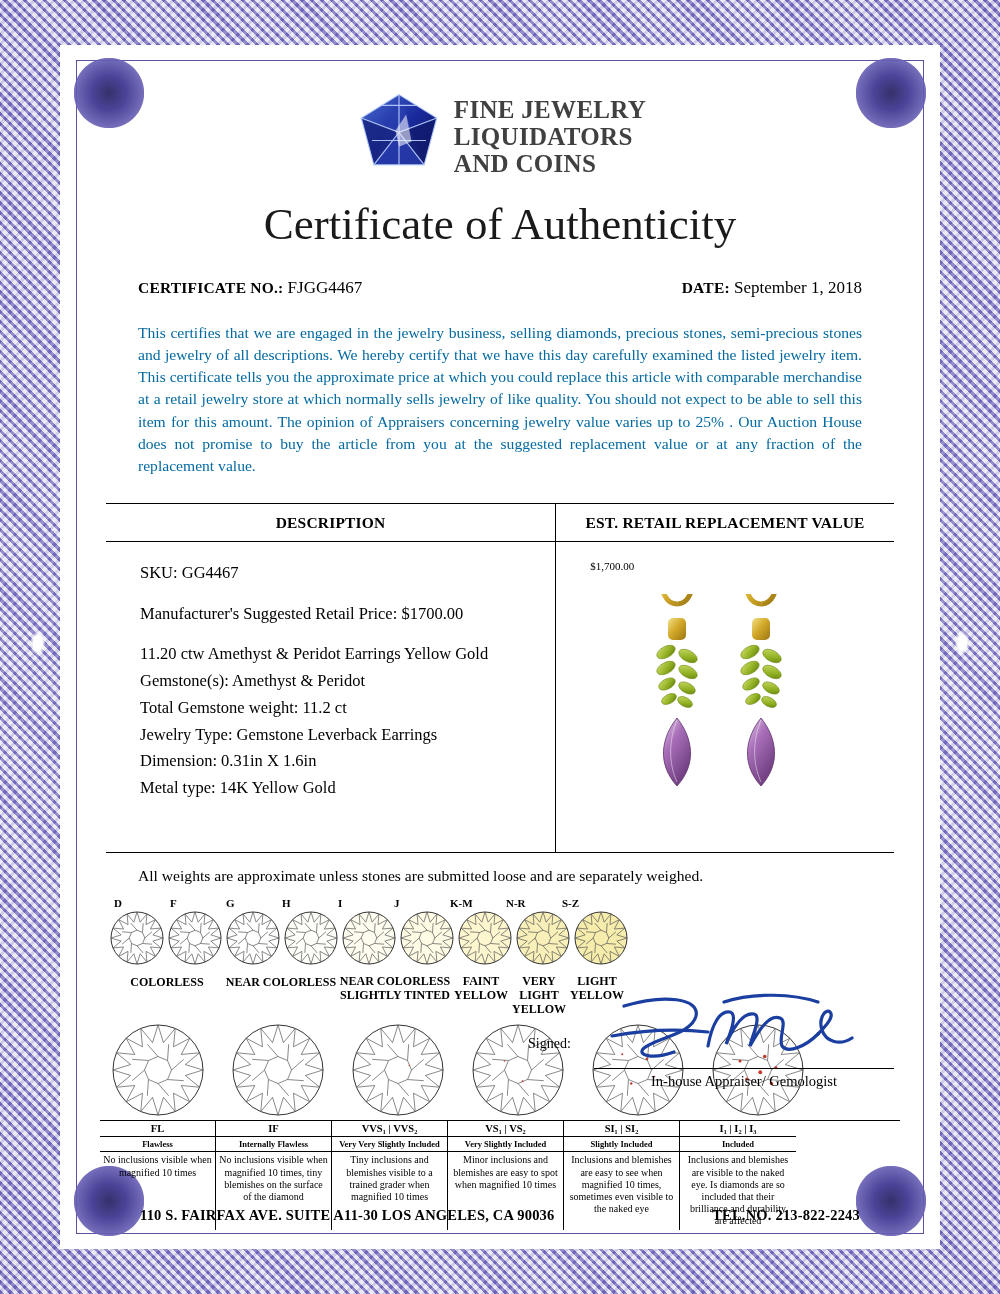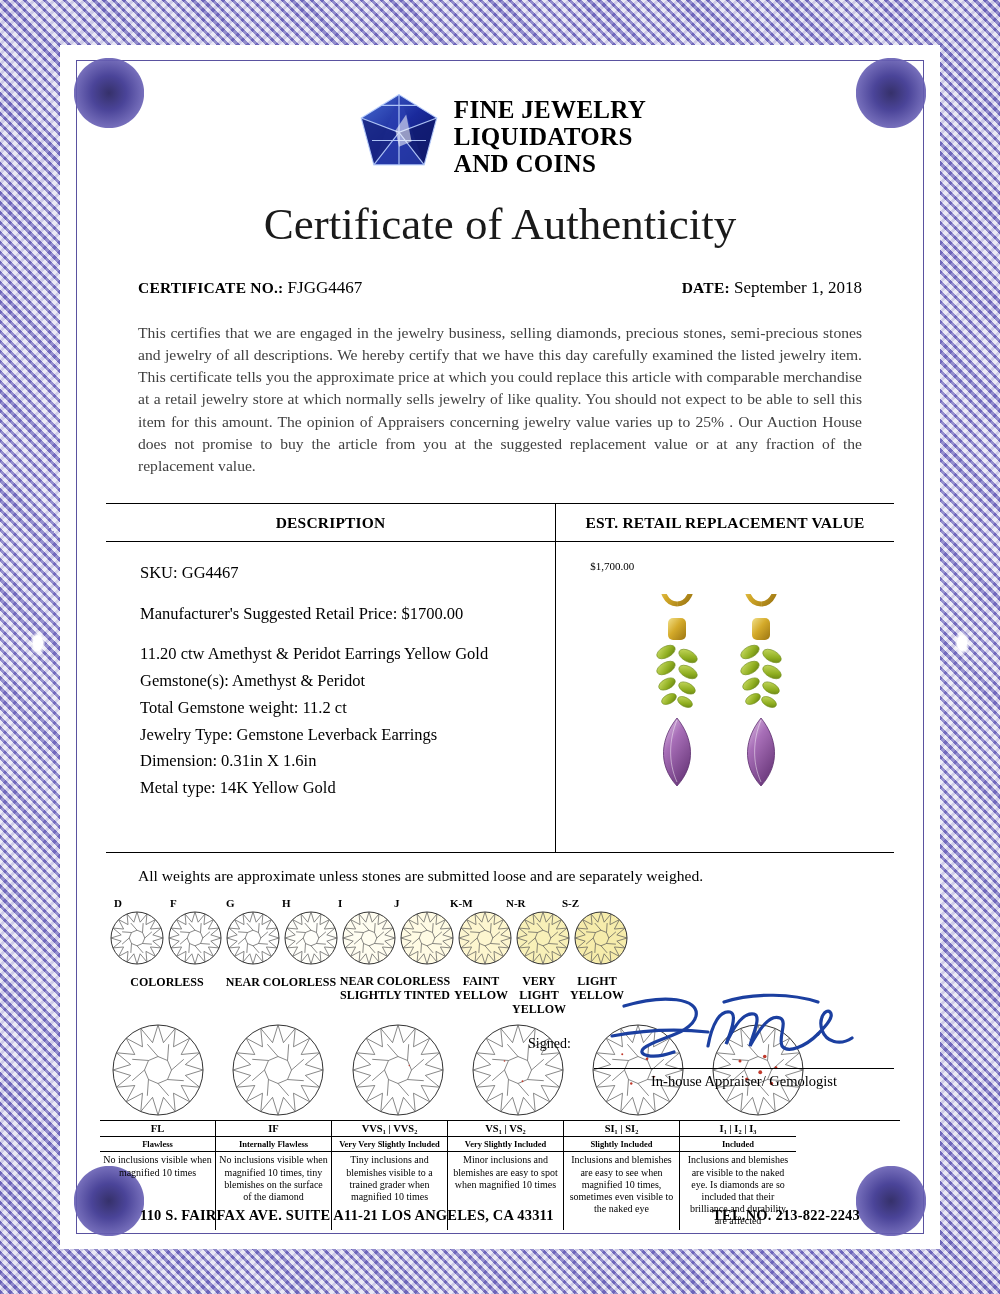--- a/index.html
+++ b/index.html
@@ -49,40 +49,40 @@
   .content{
     position:absolute;left:100px;top:78px;width:800px;height:1140px;
   }
   .logo-wrap{
     display:flex;align-items:center;justify-content:center;gap:10px;
     margin-top:12px;
   }
   .logo-gem{width:90px;height:92px;}
   .logo-text{
     font-family:"Liberation Serif", serif;
-    font-weight:bold;font-size:25px;line-height:1.08;color:#000000;
+    font-weight:bold;font-size:25px;line-height:1.08;color:#404040;
     letter-spacing:.3px;
   }
   h1.title{
     text-align:center;
     font-family:"Liberation Serif", serif;
     font-weight:normal;
     font-size:45px;
     margin:16px 0 0 0;
     color:#1a1a1a;
   }
   .meta-row{
     display:flex;justify-content:space-between;
     margin:28px 38px 0 38px;
     font-size:17px;
   }
   .meta-row .lbl{font-weight:bold;font-size:15.5px;letter-spacing:.2px;}
   .body-text{
     margin:24px 38px 0 38px;
-    font-size:15.6px;line-height:1.42;text-align:justify;color:#404040;
+    font-size:15.6px;line-height:1.42;text-align:justify;color:#0369a1;
   }
   
   .tbl{
     margin:26px 6px 0 6px;
     border-top:1px solid #000;border-bottom:1px solid #000;
   }
   .tbl-head{
     display:flex;border-bottom:1px solid #000;
   }
   .tbl-head div{
@@ -816,17 +816,17 @@
           <path d="M104,56 C108,34 116,20 126,22 C134,24 126,44 122,54 C130,36 140,22 150,24 C158,26 148,46 146,56 C156,38 166,24 176,28 C184,31 174,48 178,56 C184,64 202,56 214,44"></path>
           <path d="M214,44 C224,34 230,26 226,22 C222,18 214,28 218,40 C222,52 236,56 248,48"></path>
           <path d="M120,12 C150,2 190,4 214,12"></path>
         </g>
       </svg>
     </div>
     <div class="sig-title">In-house Appraiser/ Gemologist</div>
   </div>
 
   <div class="footer">
-    <span>110 S. FAIRFAX AVE. SUITE A11-21 LOS ANGELES, CA 43311</span>
+    <span>110 S. FAIRFAX AVE. SUITE A11-30 LOS ANGELES, CA 90036</span>
     <span>TEL.NO.  213-822-2243</span>
   </div>
 
 </div>
 
 </body></html>

